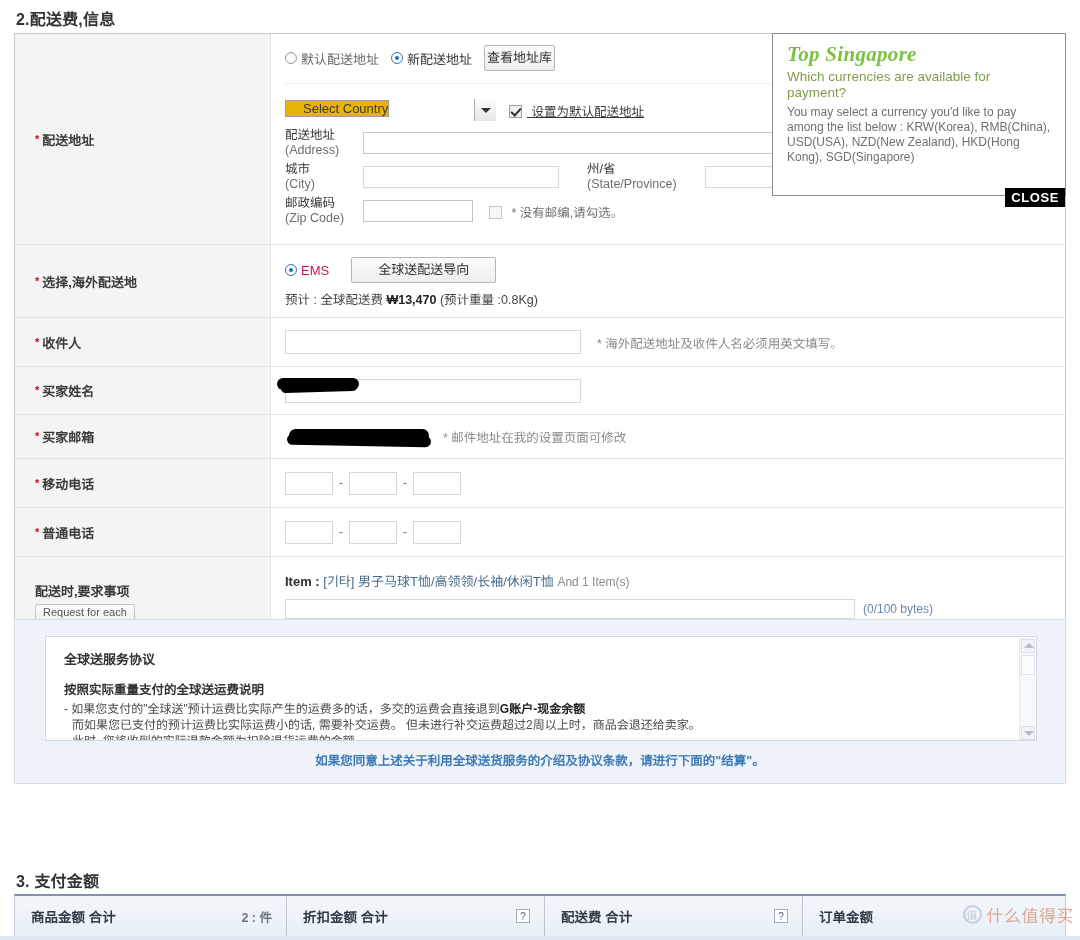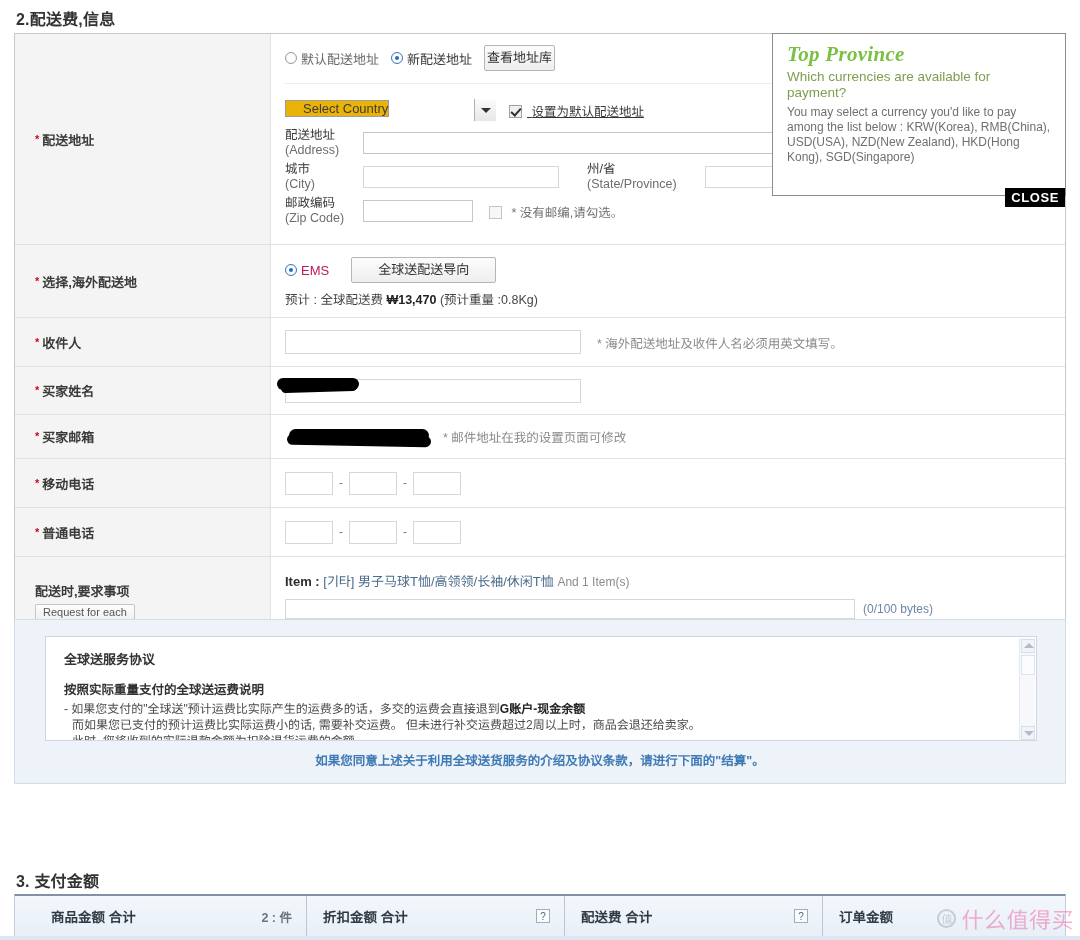--- a/index.html
+++ b/index.html
@@ -400,21 +400,20 @@
     top: 894px;
     width: 1052px;
     height: 42px;
     border-top: 2px solid #7f92a8;
     border-left: 1px solid #c4cedb;
     border-right: 1px solid #c4cedb;
     background: linear-gradient(#f3f7fb, #e8eff7);
     box-sizing: border-box;
     display: flex;
     overflow: hidden;
-    padding-left: 20px;
   }
   .pay-cell {
     display: flex;
     align-items: center;
     padding: 0 14px 0 16px;
     border-right: 1px solid #b9c6d6;
     box-sizing: border-box;
     position: relative;
   }
   .pay-cell:last-child { border-right: none; }
@@ -459,22 +458,22 @@
     width: 19px; height: 19px;
     border: 2px solid #8e9aa6;
     border-radius: 50%;
     color: #8e9aa6;
     font-size: 11px;
     text-align: center;
     line-height: 17px;
     box-sizing: border-box;
   }
   #wm-text {
-    font-size: 22px;
-    color: #ec4899;
+    font-size: 17px;
+    color: #c2410c;
     letter-spacing: 0.5px;
     font-family: Liberation Mono, monospace;
   }
 
   
   #bottom-strip {
     position: absolute;
     left: 0; top: 936px;
     width: 1080px; height: 4px;
     background: #dfe8f2;
@@ -651,21 +650,21 @@
           <input class="txt soft" type="text" style="width: 570px; height: 20px;" value="">
           <span class="bytes">(0/100 bytes)</span>
         </div>
         <div class="dotted-sep"></div>
       </div>
     </div>
 
   </div>
 
   <div id="top-questions">
-    <div id="tq-title">Top Province</div>
+    <div id="tq-title">Top Singapore</div>
     <div id="tq-q">Which currencies are available for payment?</div>
     <div id="tq-a">You may select a currency you'd like to pay among the list below : KRW(Korea), RMB(China), USD(USA), NZD(New Zealand), HKD(Hong Kong), SGD(Singapore)</div>
     <div id="tq-close">CLOSE</div>
   </div>
 
   <div id="agreement-panel">
     <div id="agreement-box">
       <div id="agreement-title">全球送服务协议</div>
       <div id="agreement-sub">按照实际重量支付的全球送运费说明</div>
       <div class="agr-p">

